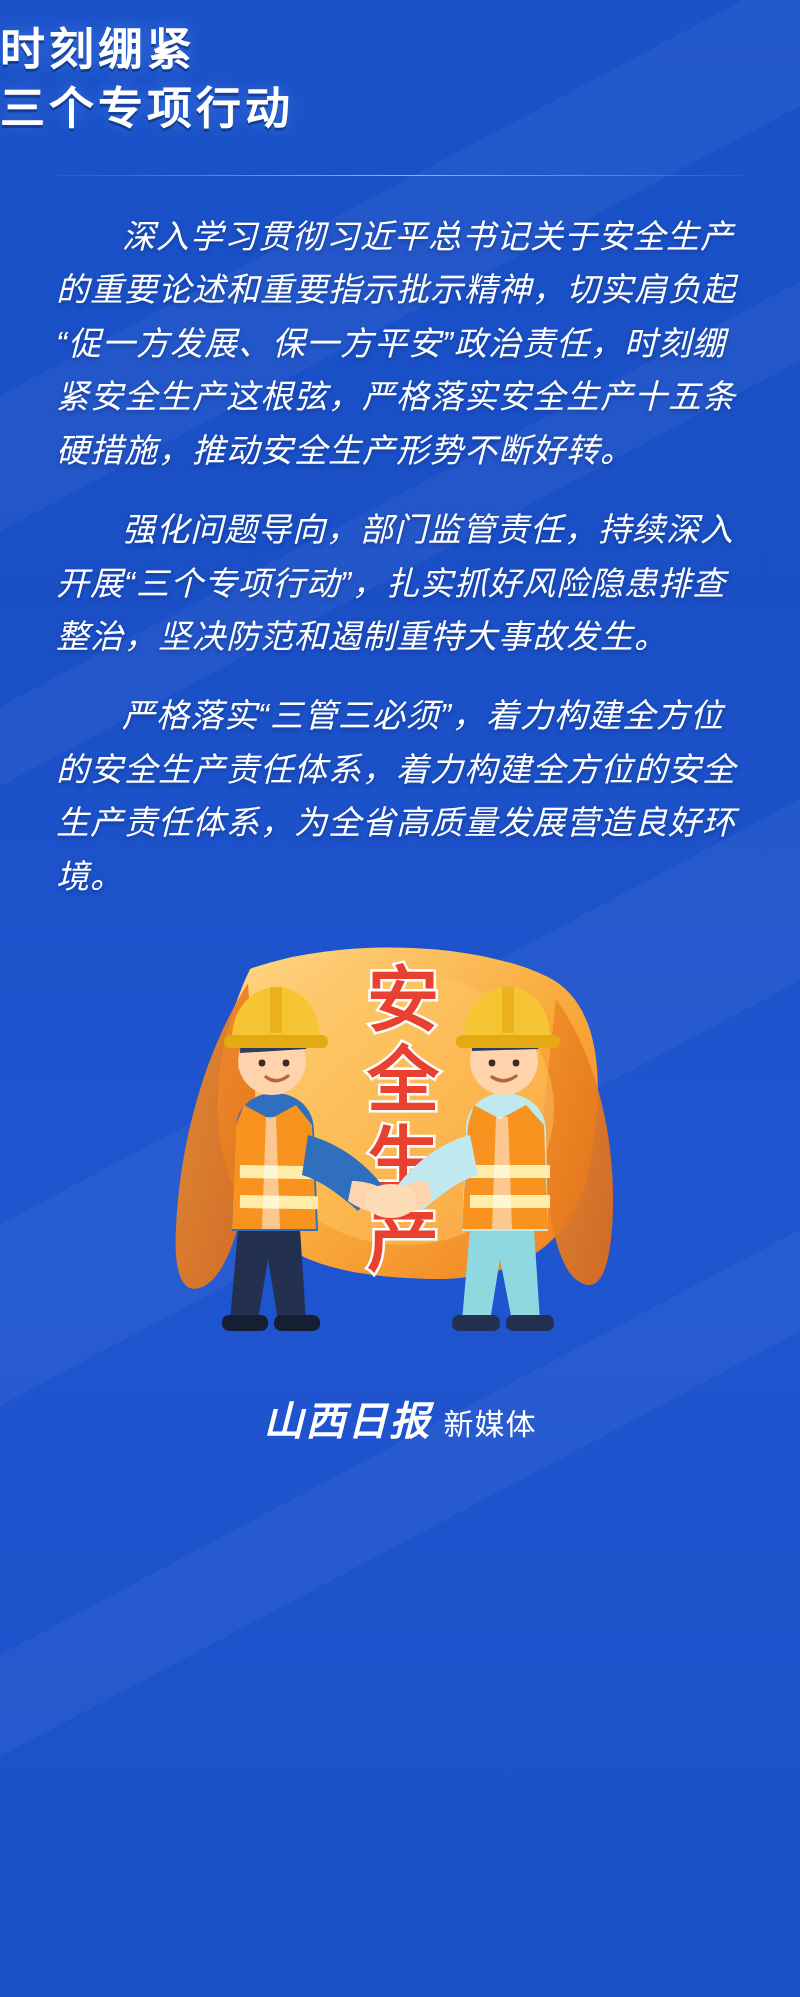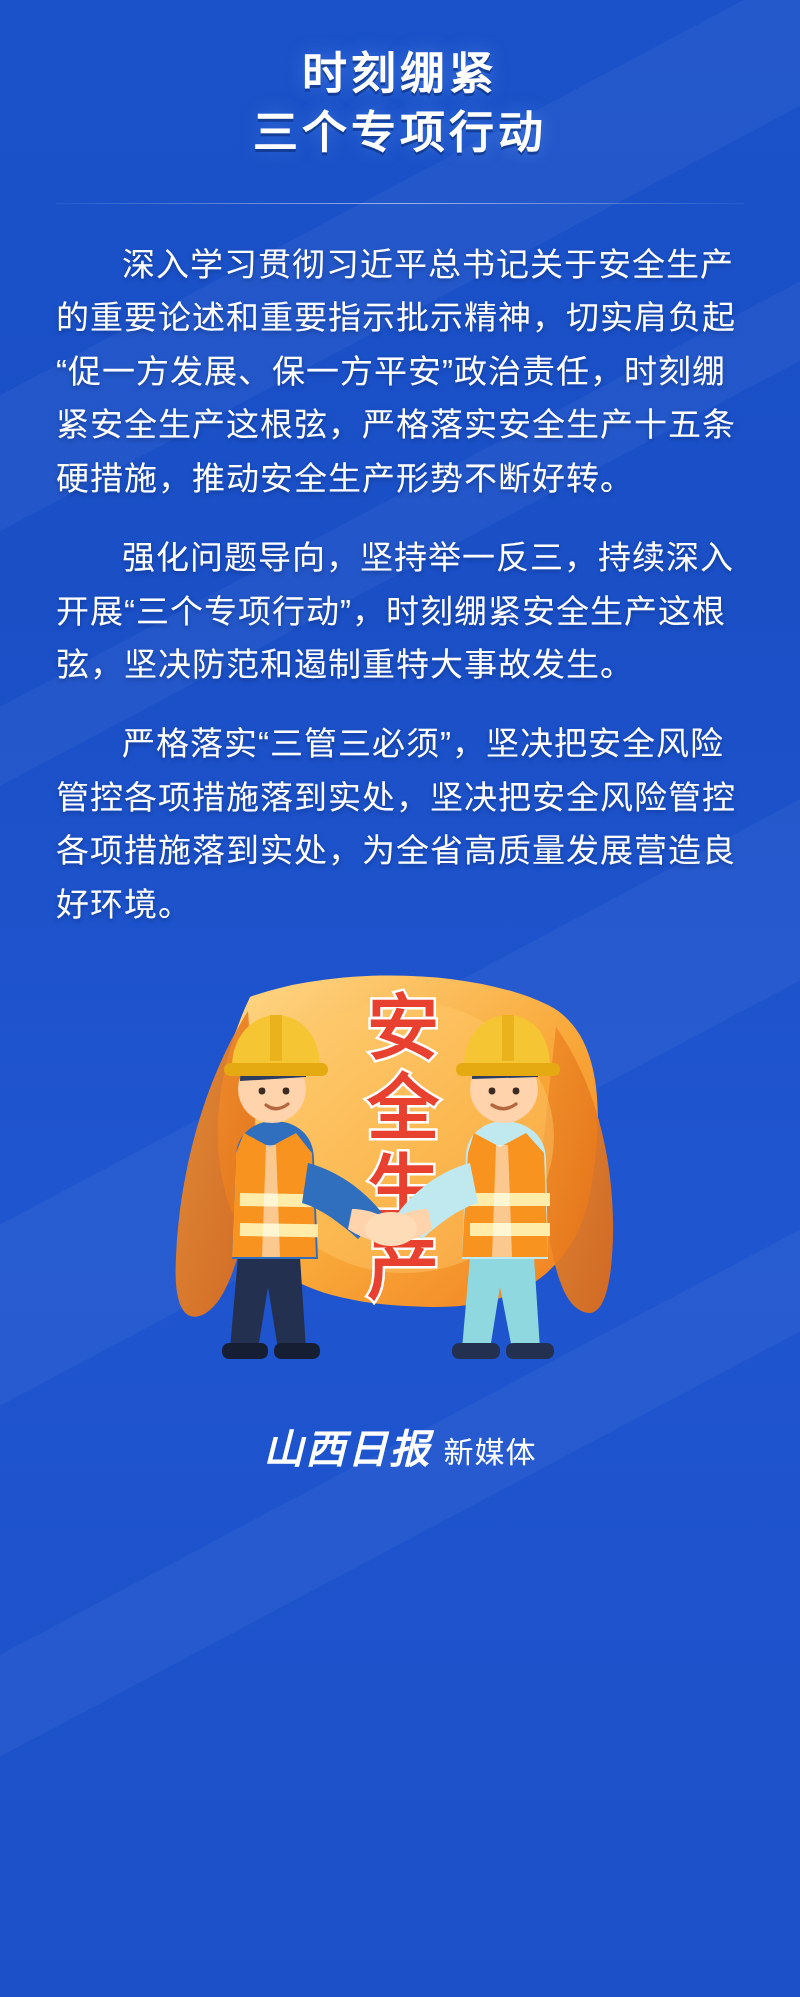--- a/index.html
+++ b/index.html
@@ -26,24 +26,22 @@
     transform: rotate(-28deg);
     pointer-events: none;
   }
   .s1 { width: 1200px; height: 120px; left: -180px; top: 180px; }
   .s2 { width: 1200px; height: 70px;  left: -240px; top: 520px; }
   .s3 { width: 1200px; height: 160px; left: -120px; top: 980px; }
   .s4 { width: 1200px; height: 90px;  left: -260px; top: 1480px; }
 
   .title-wrap {
     position: relative;
-    padding-top: 48px;
-    text-align: center;
-    z-index: 5;
-    font-family: Liberation Mono, monospace;
+    padding-top: 20px;
+    z-index: 5;
   }
   .title-line {
     font-size: 45px;
     font-weight: bold;
     letter-spacing: 4px;
     color: #ffffff;
     line-height: 1.32;
     text-shadow: 0 3px 0 rgba(10,40,110,0.55), 0 0 18px rgba(120,180,255,0.35);
   }
   .divider {
@@ -53,20 +51,21 @@
     margin: 36px auto 0 auto;
     background: linear-gradient(90deg, rgba(255,255,255,0.05), rgba(255,255,255,0.55), rgba(255,255,255,0.05));
     z-index: 5;
   }
 
   .content {
     position: relative;
     z-index: 5;
     padding: 34px 56px 0 56px;
     box-sizing: border-box;
+    font-style: italic;
   }
   .para {
     color: #ffffff;
     font-size: 33px;
     line-height: 1.62;
     letter-spacing: 1px;
     text-indent: 2em;
     margin: 0 0 26px 0;
     text-shadow: 0 2px 4px rgba(8,30,90,0.45);
   }
@@ -141,24 +140,24 @@
     <div class="title-line">时刻绷紧</div>
     <div class="title-line">三个专项行动</div>
   </div>
 
   <div class="divider"></div>
 
   <div class="content">
     <p class="para">深入学习贯彻习近平总书记关于安全生产的重要论述和重要指示批示精神，切实肩负起“促一方发展、保一方平安”政治责任，时刻绷紧安全生产这根弦，严格落实安全生产十五条硬措施，推动安全生产形势不断好转。</p>
 
 
-    <p class="para">强化问题导向，坚持举一反三，持续深入开展“三个专项行动”，时刻绷紧安全生产这根弦，坚决防范和遏制重特大事故发生。</p>
-
-
-    <p class="para">严格落实“三管三必须”，坚决把安全风险管控各项措施落到实处，坚决把安全风险管控各项措施落到实处，为全省高质量发展营造良好环境。</p>
+    <p class="para">强化问题导向，部门监管责任，持续深入开展“三个专项行动”，扎实抓好风险隐患排查整治，坚决防范和遏制重特大事故发生。</p>
+
+
+    <p class="para">严格落实“三管三必须”，着力构建全方位的安全生产责任体系，着力构建全方位的安全生产责任体系，为全省高质量发展营造良好环境。</p>
   </div>
 
   <div class="illus">
     <svg width="800" height="430" viewBox="0 0 800 430" xmlns="http://www.w3.org/2000/svg">
       <defs>
         <linearGradient id="ribbon" x1="0" y1="0" x2="1" y2="1">
           <stop offset="0%" stop-color="#ffd98a"></stop>
           <stop offset="55%" stop-color="#f9a93a"></stop>
           <stop offset="100%" stop-color="#f07c1e"></stop>
         </linearGradient>

